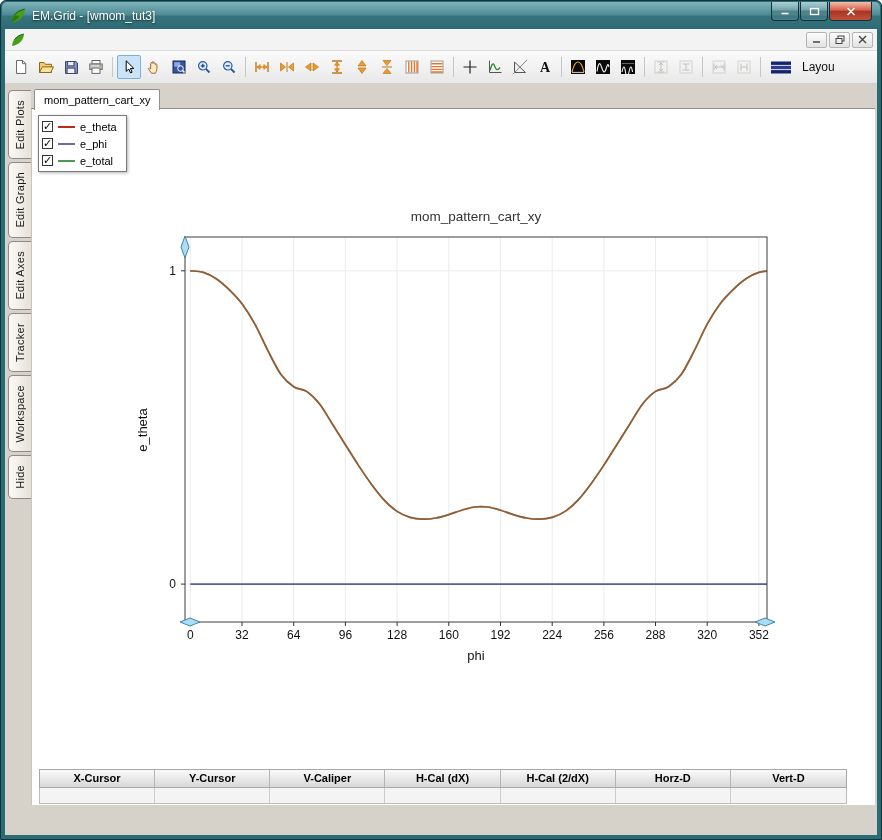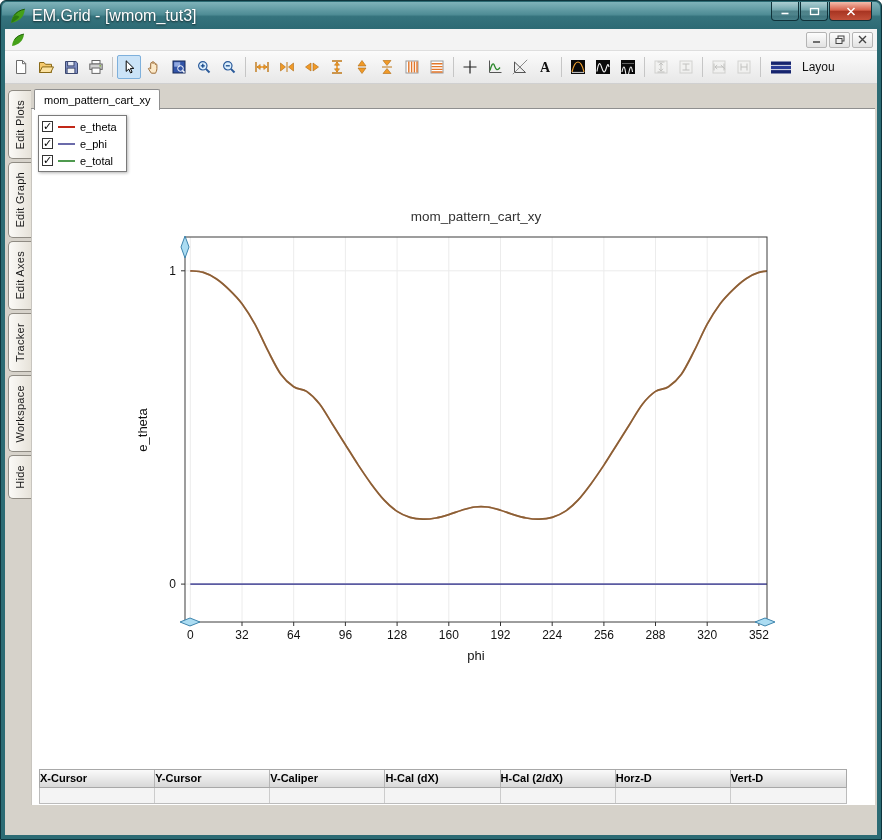--- a/index.html
+++ b/index.html
@@ -3,21 +3,21 @@
 <meta charset="utf-8">
 <style>
   html,body{margin:0;padding:0;width:882px;height:840px;overflow:hidden;
     font-family:"Liberation Sans",sans-serif;background:#fff;}
   *{box-sizing:border-box;}
   .frame{position:absolute;inset:0;background:#2c6b74;border:1px solid #0e343c;border-radius:6px 6px 0 0;}
   
   .titlebar{position:absolute;top:1px;left:1px;right:1px;height:27px;border-radius:5px 5px 0 0;
     background:linear-gradient(180deg,#7fb3ba 0%,#4f8d96 46%,#35737d 54%,#2d6a74 100%);
     display:flex;align-items:center;padding:0 8px;gap:6px;}
-  .title-text{color:#fff;font-size:16px;text-shadow:0 1px 2px rgba(0,0,0,.65);}
+  .title-text{color:#fff;font-size:12px;text-shadow:0 1px 2px rgba(0,0,0,.65);}
   .app-icon svg{display:block;}
   .win-ctrls{position:absolute;top:0;right:8px;display:flex;gap:1px;}
   .win-btn{width:28px;height:19px;border:1px solid #10323a;border-top:none;border-radius:0 0 4px 4px;
     background:linear-gradient(#ffffff59,#ffffff17 45%,#00000026 50%,#ffffff1c);
     display:flex;align-items:center;justify-content:center;}
   .win-btn.close{width:43px;background:linear-gradient(#f4bcab,#d6604a 45%,#a83522 52%,#c2503a);}
   .win-btn svg{display:block;}
   
   .client{position:absolute;left:4px;top:28px;right:4px;bottom:4px;background:#f0f0f0;}
   .menubar{position:absolute;top:0;left:0;right:0;height:22px;background:#f3f3f3;
@@ -61,21 +61,21 @@
     line-height:9px;text-align:center;color:#000;}
   .lg-line{width:17px;height:2px;}
   .lg-label{font-size:11px;color:#000;}
   
   .chart{position:absolute;left:100px;top:92px;}
   .chart text{font-family:"Liberation Sans",sans-serif;}
   
   .cursor-table{position:absolute;left:7px;top:660px;width:808px;font-size:11px;}
   .ct-head{display:grid;grid-template-columns:repeat(7,1fr);background:linear-gradient(#fafafa,#d8d8d8);
     border:1px solid #a8a8a8;}
-  .ct-head div{padding:2px 0 3px;font-weight:bold;color:#000;border-right:1px solid #b5b5b5;}
+  .ct-head div{padding:2px 0 3px;text-align:center;font-weight:bold;color:#000;border-right:1px solid #b5b5b5;}
   .ct-head div:last-child{border-right:none;}
   .ct-row{display:grid;grid-template-columns:repeat(7,1fr);border:1px solid #bcbcbc;border-top:none;
     background:#f4f4f4;height:16px;}
   .ct-row div{border-right:1px solid #cccccc;}
   .ct-row div:last-child{border-right:none;}
 </style>
 </head>
 <body>
 
 <div class="frame">

